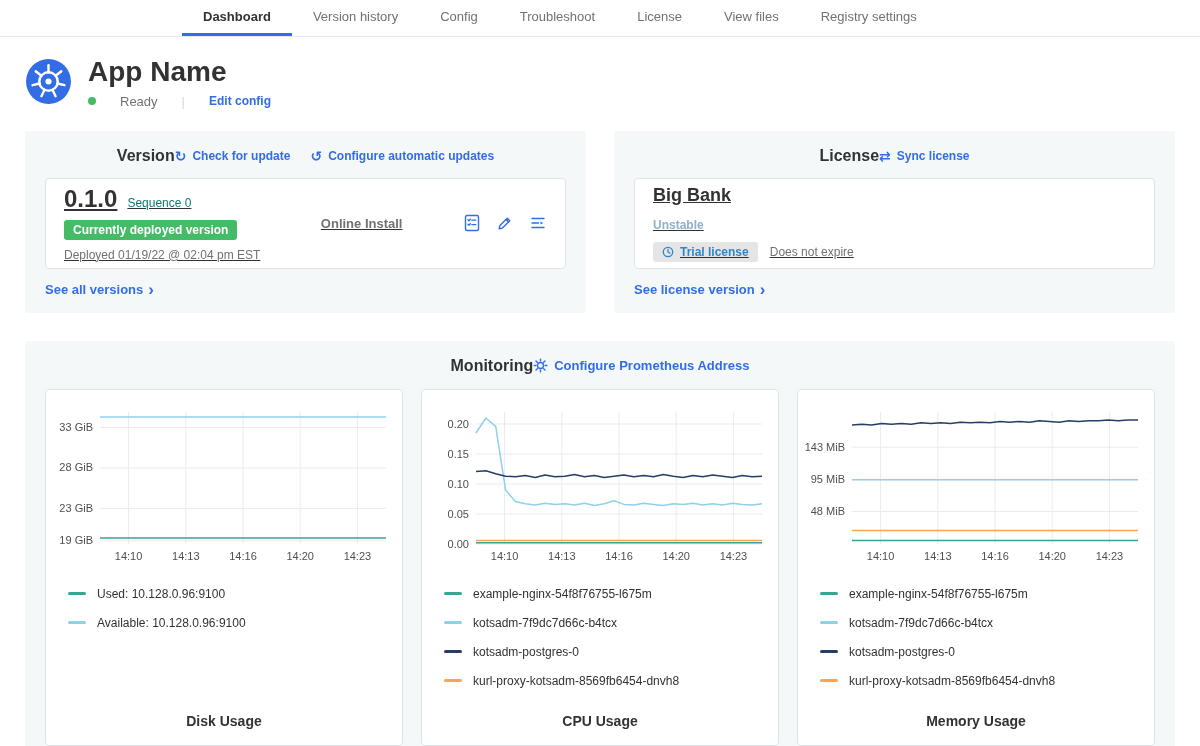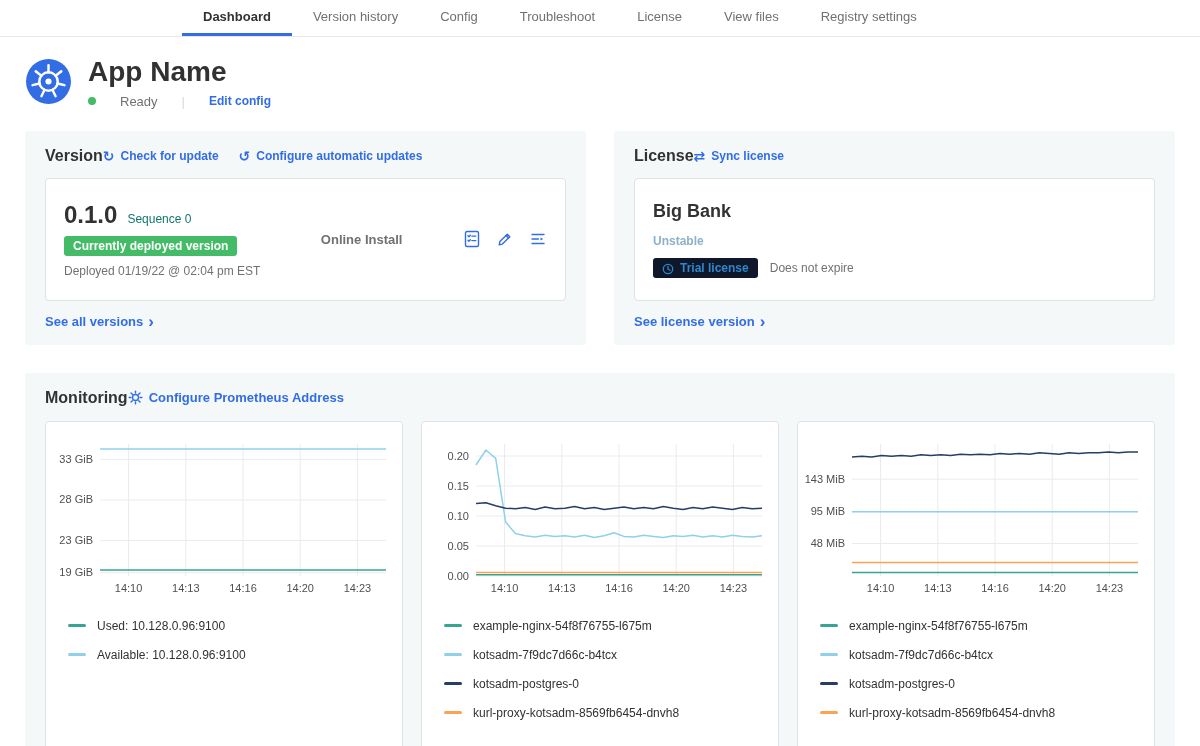--- a/index.html
+++ b/index.html
@@ -27,26 +27,26 @@
   .status-row { display:flex; align-items:center; gap:24px; margin-top:6px; font-size:13px; }
   .status-dot { width:8px; height:8px; border-radius:50%; background:#44bb66; display:inline-block; }
   .status-text { color:#717171; }
   .pipe { color:#d5d9dc; }
   .link { color:#326de6; font-weight:600; cursor:pointer; text-decoration:none; }
   .link-sm { font-size:12px; }
   
   .main { padding:0 25px; }
   .cards-row { display:grid; grid-template-columns:1fr 1fr; gap:28px; align-items:start; margin-top:10px; }
   .card { background:#f5f8f9; padding:16px 20px 16px; border-radius:2px; }
-  .card-head { display:flex; align-items:center; justify-content:flex-start; }
+  .card-head { display:flex; align-items:center; justify-content:center; }
   .card-title { font-size:16px; font-weight:700; }
   .card-actions { display:flex; align-items:center; gap:20px; }
   .action-link { display:inline-flex; align-items:center; gap:6px; }
   .glyph { font-family:"DejaVu Sans",sans-serif; font-size:14px; line-height:1; color:#326de6; }
-  .white-box { margin-top:13px; background:#fff; border:1px solid #dfe3e6; border-radius:4px; padding:22px 18px; }
+  .white-box { margin-top:13px; background:#fff; border:1px solid #dfe3e6; border-radius:4px; padding:6px 18px;text-decoration:underline; }
   
   .version-box { display:flex; align-items:center; justify-content:space-between; }
   .ver-row { display:flex; align-items:baseline; gap:10px; }
   .ver-number { font-size:24px; font-weight:700; }
   .ver-seq { font-size:12px; color:#0f766e; }
   .deployed-badge {
     display:inline-block; margin-top:7px; background:#44bb66; color:#fff;
     font-size:12px; font-weight:600; padding:3px 9px; border-radius:3px;
   }
   .deployed-at { margin-top:8px; font-size:12px; color:#717171; }
@@ -54,21 +54,21 @@
   .ver-icons { display:flex; align-items:center; gap:15px; }
   .icon-btn { cursor:pointer; display:inline-flex; }
   .see-link { display:inline-flex; align-items:center; gap:5px; margin-top:13px; font-size:13px; font-weight:700; }
   .chev { font-size:17px; line-height:0.8; font-weight:700; }
   
   .lic-row1 { display:flex; align-items:baseline; gap:12px;flex-direction:column; }
   .lic-name { font-size:18px; font-weight:700; }
   .lic-channel { font-size:12px; font-weight:600; color:#8fb0c9; }
   .lic-row2 { display:flex; align-items:center; gap:12px; margin-top:10px; }
   .trial-badge {
-    display:inline-flex; align-items:flex-end; gap:6px; background:#0f172a; color:#2e87c8;
+    display:inline-flex; align-items:center; gap:6px; background:#e5e5e5; color:#2e87c8;
     font-size:12px; font-weight:600; padding:3px 9px; border-radius:3px;
   }
   .expiry { font-size:12px; color:#717171; }
   
   .monitoring { margin-top:28px; margin-bottom:14px; }
   .charts-row { display:grid; grid-template-columns:1fr 1fr 1fr; gap:18px; margin-top:14px; }
   .chart-card {
     background:#fff; border:1px solid #dfe3e6; border-radius:4px;
     padding:12px 6px 16px; display:flex; flex-direction:column; min-height:330px;
   }

